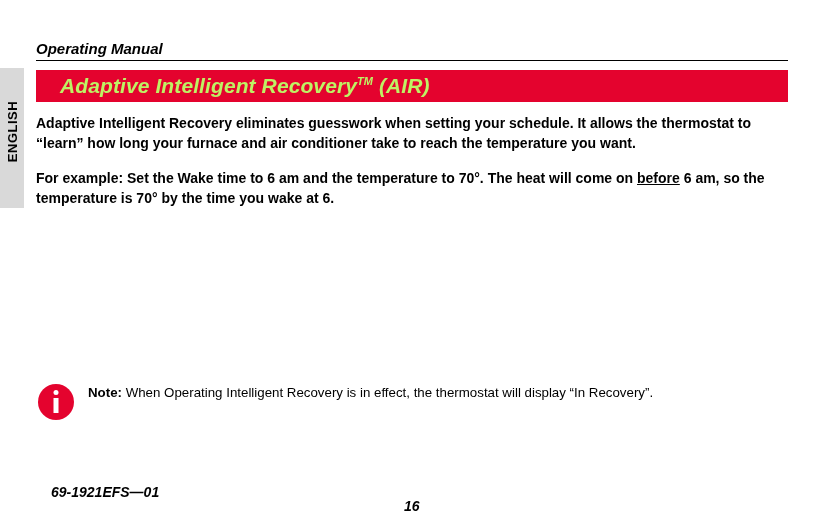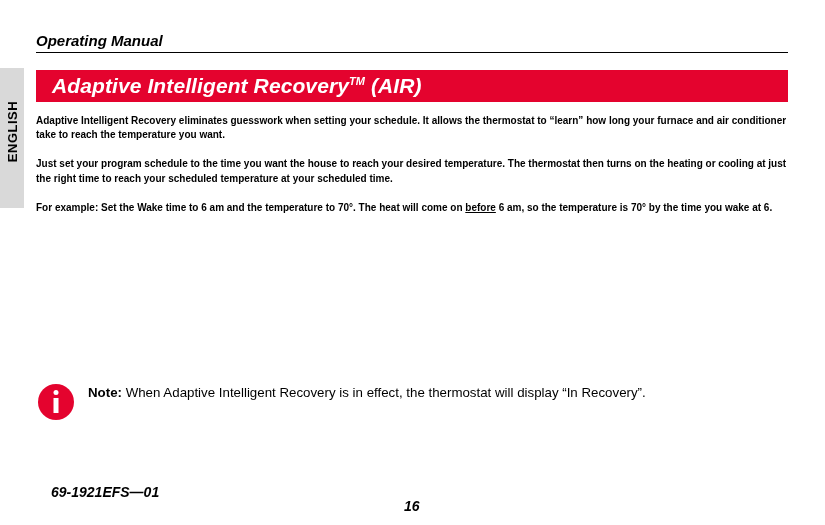--- a/index.html
+++ b/index.html
@@ -40,21 +40,21 @@
     font-weight: bold;
     letter-spacing: 0.5px;
     color: #000;
     font-family: "Liberation Sans", sans-serif;
   }
 
   
   .header {
     position: absolute;
     left: 36px;
-    top: 32px;
+    top: 40px;
     width: 752px;
   }
   .header-title {
     font-size: 15px;
     font-weight: bold;
     font-style: italic;
     color: #000;
     padding-bottom: 3px;
   }
   .header-rule {
@@ -67,46 +67,46 @@
     position: absolute;
     left: 36px;
     top: 70px;
     width: 752px;
     height: 32px;
     background: #e4032e;
     display: flex;
     align-items: center;
   }
   .title-bar-text {
-    color: #ffffff;
+    color: #bef264;
     font-size: 21px;
     font-weight: bold;
     font-style: italic;
-    padding-left: 16px;
+    padding-left: 24px;
     letter-spacing: 0.1px;
     white-space: nowrap;
     text-align: right;
   }
   .tm {
     font-size: 11px;
     vertical-align: super;
     font-weight: bold;
     font-style: italic;
   }
 
   
   .content {
     position: absolute;
     left: 36px;
     top: 114px;
     width: 754px;
   }
   p.para {
     margin: 0 0 15px 0;
-    font-size: 10px;
+    font-size: 14px;
     font-weight: bold;
     line-height: 1.42;
     color: #000;
   }
   p.para.last {
     margin-bottom: 0;
   }
   .u {
     text-decoration: underline;
   }
@@ -198,30 +198,29 @@
   </div>
 
   <div class="title-bar">
     <div class="title-bar-text">
       <span>Adaptive Intelligent Recovery</span><span class="tm">TM</span><span> (AIR)</span>
     </div>
   </div>
 
   <div class="content">
     <p class="para">Adaptive Intelligent Recovery eliminates guesswork when setting your schedule. It allows the thermostat to “learn” how long your furnace and air conditioner take to reach the temperature you want.</p>
-    <p class="para">Just set your program schedule to the time you want the house to reach your desired temperature. The thermostat then turns on the heating or cooling at just the right time to reach your scheduled temperature at your scheduled time.</p>
     <p class="para last"><span>For example: Set the Wake time to 6 am and the temperature to 70°. The heat will come on </span><span class="u">before</span><span> 6 am, so the temperature is 70° by the time you wake at 6.</span></p>
   </div>
 
   <div class="note-block">
     <div class="note-icon">
       <div class="dot"></div>
       <div class="stem"></div>
     </div>
-    <div class="note-text"><span class="note-label">Note:</span><span> When Adaptive Intelligent Recovery is in effect, the thermostat will display “In Recovery”.</span></div>
+    <div class="note-text"><span class="note-label">Note:</span><span> When Operating Intelligent Recovery is in effect, the thermostat will display “In Recovery”.</span></div>
   </div>
 
   <div class="footer">
     <div class="footer-left">69-1921EFS—01</div>
     <div class="footer-page">16</div>
   </div>
 
 </div>
 
 </body></html>

